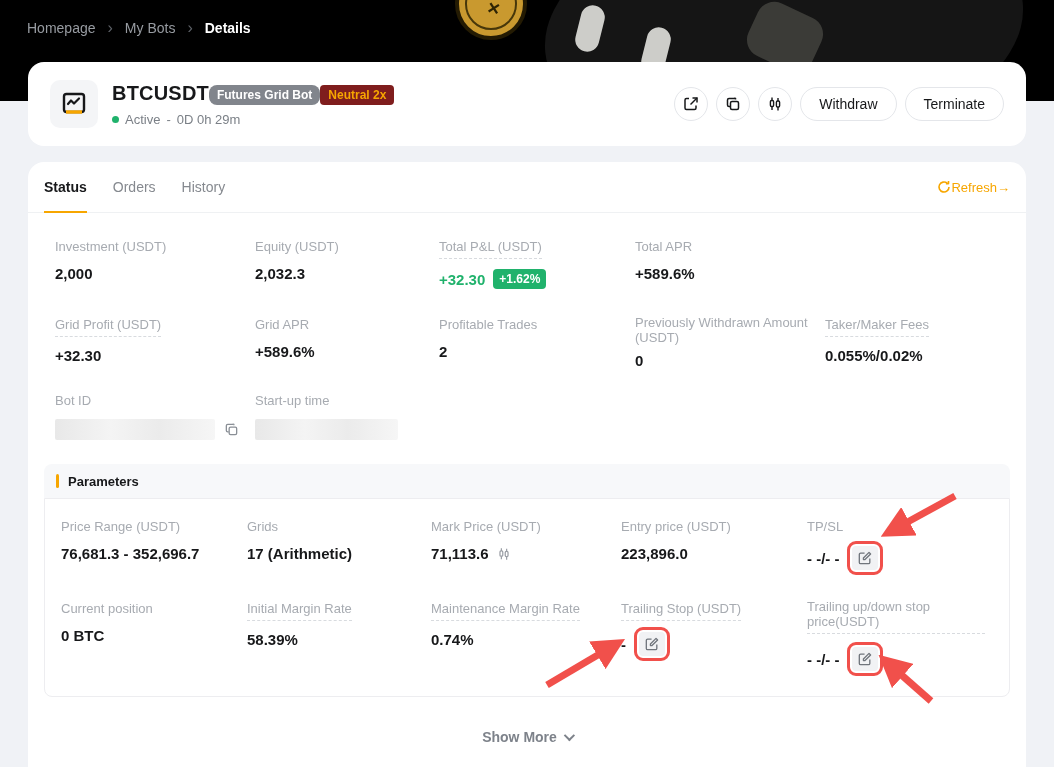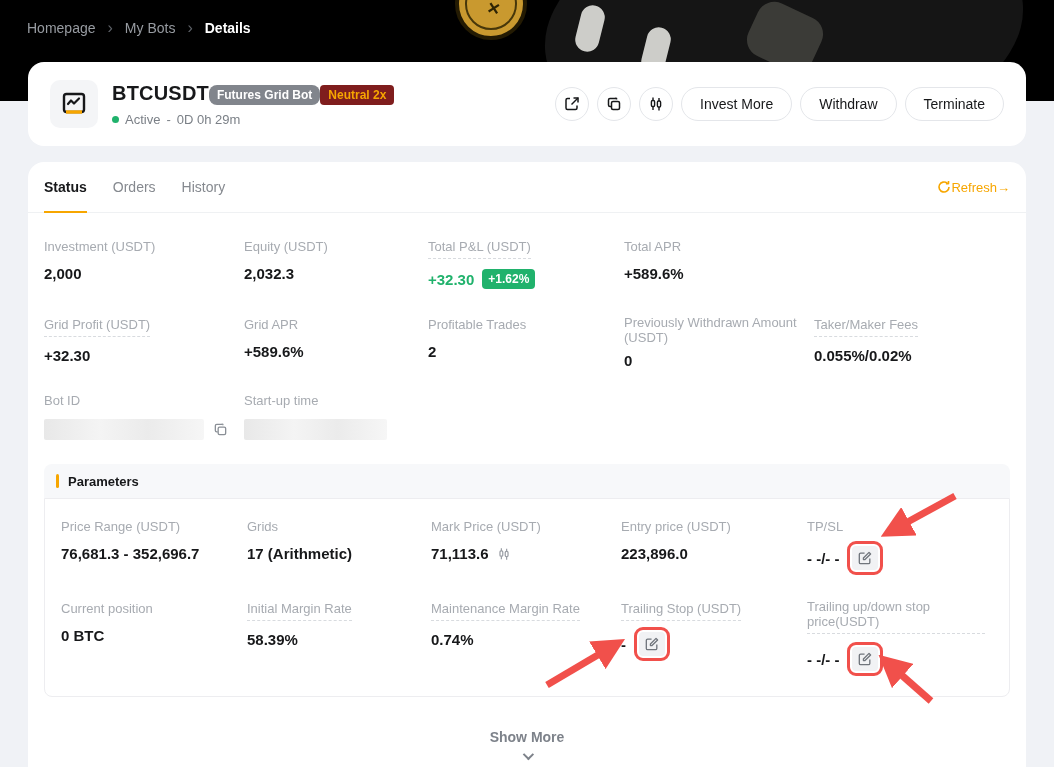--- a/index.html
+++ b/index.html
@@ -52,21 +52,21 @@
   .pill-btn{height:34px;padding:0 18px;border-radius:17px;border:1px solid var(--border);background:#fff;
             font-family:inherit;font-size:14px;font-weight:500;color:var(--ink);cursor:pointer;}
   
   .main-card{position:absolute;left:28px;top:162px;width:998px;height:688px;background:#fff;border-radius:16px;z-index:2;overflow:hidden;}
   .tabs-row{height:51px;display:flex;align-items:stretch;padding:0 16px;border-bottom:1px solid #eff1f3;}
   .tab{display:flex;align-items:center;margin-right:26px;font-size:14px;color:#85898f;cursor:pointer;position:relative;}
   .tab.active{color:var(--ink);font-weight:700;}
   .tab.active::after{content:"";position:absolute;left:0;right:0;bottom:-1px;height:2px;background:var(--accent);}
   .refresh-link{margin-left:auto;display:flex;align-items:center;gap:0;color:var(--accent);font-size:13px;font-weight:500;cursor:pointer;}
   
-  .stats{padding:24px 16px 0;}
+  .stats{padding:24px 27px 0;}
   .stat-row{display:grid;grid-template-columns:200px 184px 196px 190px 1fr;}
   .stat-row.r1{margin-bottom:26px;}
   .stat-row.r2{margin-bottom:22px;}
   .stat-label{font-size:13px;color:var(--label);display:inline-block;}
   .stat-label.dashed{border-bottom:1px dashed #d8dbdf;padding-bottom:4px;}
   .stat-value{font-size:15px;font-weight:700;margin-top:10px;display:flex;align-items:center;gap:8px;}
   .stat-value.green{color:var(--positive);}
   .pnl-badge{background:var(--positive);color:#fff;font-size:12px;font-weight:700;padding:3px 6px;border-radius:4px;}
   .narrow-label{max-width:178px;}
   .redacted{height:21px;border-radius:2px;background:linear-gradient(90deg,#e8e8e8,#f4f4f4 35%,#ebebeb 65%,#f6f6f6);}
@@ -78,21 +78,21 @@
   .params{margin:24px 16px 0;}
   .params-head{height:34px;background:#f7f8fa;border-radius:8px 8px 0 0;display:flex;align-items:center;padding-left:12px;}
   .params-bar{width:3px;height:14px;border-radius:2px;background:var(--accent);margin-right:9px;}
   .params-title{font-size:13px;font-weight:700;}
   .params-box{border:1px solid #ededf0;border-radius:0 0 8px 8px;padding:18px 16px 20px;}
   .param-row{display:grid;grid-template-columns:186px 184px 190px 186px 1fr;}
   .param-row.p1{margin-bottom:24px;}
   .edit-wrap{display:inline-flex;border:3px solid var(--annotation);border-radius:9px;padding:2px;}
   .edit-btn{width:26px;height:24px;border-radius:4px;background:#f1f2f4;border:none;display:flex;align-items:center;justify-content:center;cursor:pointer;}
   .show-more{margin-top:32px;display:flex;justify-content:center;align-items:center;gap:7px;
-             font-size:14px;font-weight:600;color:#7d828a;cursor:pointer;flex-direction:column;}
+             font-size:14px;font-weight:600;color:#7d828a;cursor:pointer;}
   .chev-down{width:8px;height:8px;border-right:2px solid #7d828a;border-bottom:2px solid #7d828a;transform:rotate(45deg) translateY(-2px);}
   
   .annotations{position:absolute;left:0;top:0;width:1054px;height:767px;pointer-events:none;z-index:5;}
   svg.ic{display:block;}
 </style>
 </head>
 <body>
 
 <div class="banner">
   <div class="illustration">
@@ -152,21 +152,20 @@
     <button class="icon-btn">
       <svg class="ic" width="16" height="16" viewBox="0 0 16 16" fill="none" stroke="#17181a" stroke-width="1.4">
         <line x1="5" y1="1.5" x2="5" y2="4.5"></line>
           <rect x="3.4" y="4.5" width="3.2" height="6" rx="1.2"></rect>
           <line x1="5" y1="10.5" x2="5" y2="14"></line>
         <line x1="11" y1="2" x2="11" y2="5"></line>
           <rect x="9.4" y="5" width="3.2" height="6" rx="1.2"></rect>
           <line x1="11" y1="11" x2="11" y2="14.5"></line>
       </svg>
     </button>
-    <button class="pill-btn">Invest More</button>
     <button class="pill-btn">Withdraw</button>
     <button class="pill-btn">Terminate</button>
   </div>
 </div>
 
 <div class="main-card">
   <div class="tabs-row">
     <div class="tab active">Status</div>
     <div class="tab">Orders</div>
     <div class="tab">History</div>

